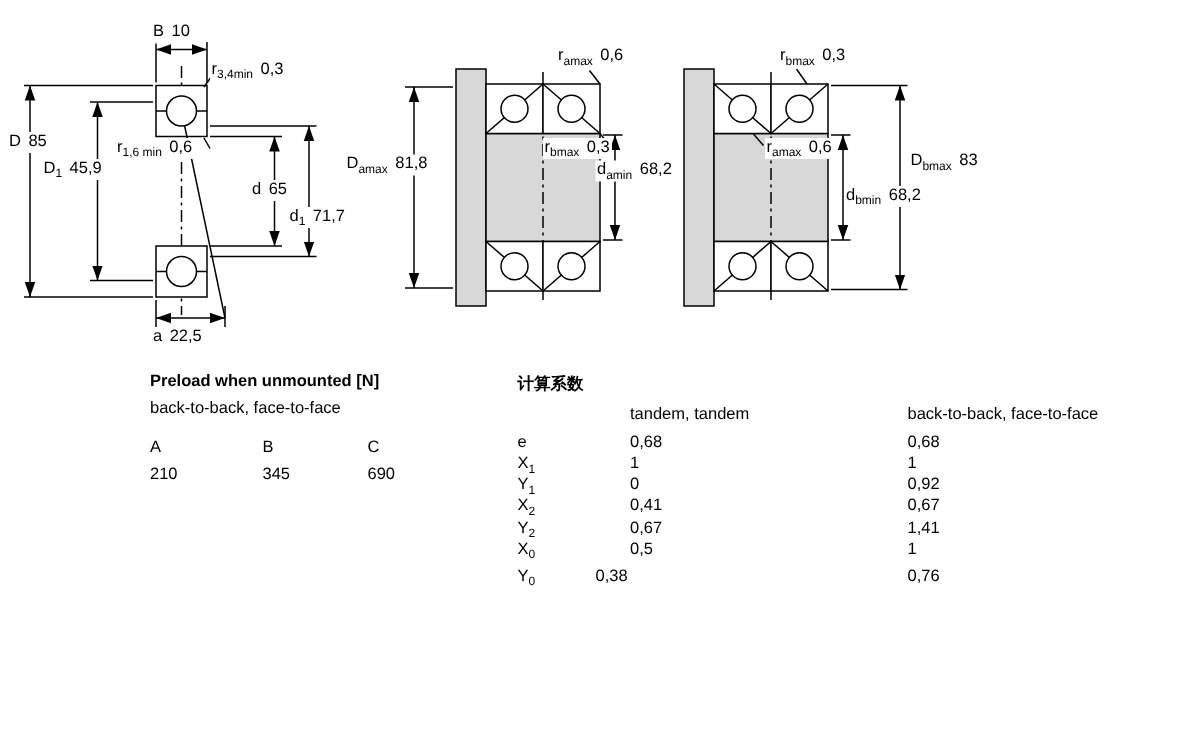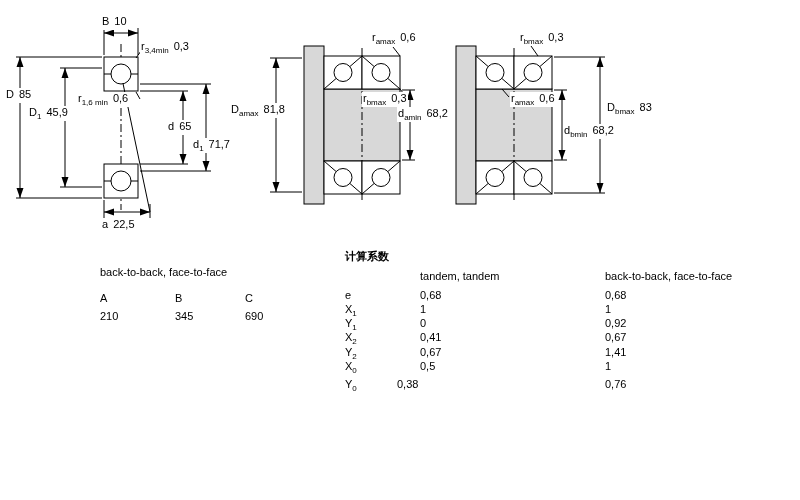--- a/index.html
+++ b/index.html
@@ -146,20 +146,21 @@
   <div class="lbl" style="left:371px;top:31px"><span>r</span><sub>amax</sub><span class="val">0,6</span></div>
   <div class="lbl" style="left:362px;top:92px"><span>r</span><sub>bmax</sub><span class="val">0,3</span></div>
   <div class="lbl" style="left:230px;top:103px"><span>D</span><sub>amax</sub><span class="val">81,8</span></div>
   <div class="lbl" style="left:397px;top:107px"><span>d</span><sub>amin</sub><span class="val">68,2</span></div>
 
   <div class="lbl" style="left:519px;top:31px"><span>r</span><sub>bmax</sub><span class="val">0,3</span></div>
   <div class="lbl" style="left:510px;top:92px"><span>r</span><sub>amax</sub><span class="val">0,6</span></div>
   <div class="lbl" style="left:606px;top:101px"><span>D</span><sub>bmax</sub><span class="val">83</span></div>
   <div class="lbl" style="left:563px;top:124px"><span>d</span><sub>bmin</sub><span class="val">68,2</span></div>
 
+  <div class="txt bold" style="left:100px;top:248px">Preload when unmounted [N]</div>
   <div class="txt" style="left:100px;top:266px">back-to-back, face-to-face</div>
   <div class="txt" style="left:100px;top:292px">A</div>
   <div class="txt" style="left:175px;top:292px">B</div>
   <div class="txt" style="left:245px;top:292px">C</div>
   <div class="txt" style="left:100px;top:310px">210</div>
   <div class="txt" style="left:175px;top:310px">345</div>
   <div class="txt" style="left:245px;top:310px">690</div>
 
   <div class="txt bold" style="left:345px;top:250px">计算系数</div>
   <div class="txt" style="left:420px;top:270px">tandem, tandem</div>

